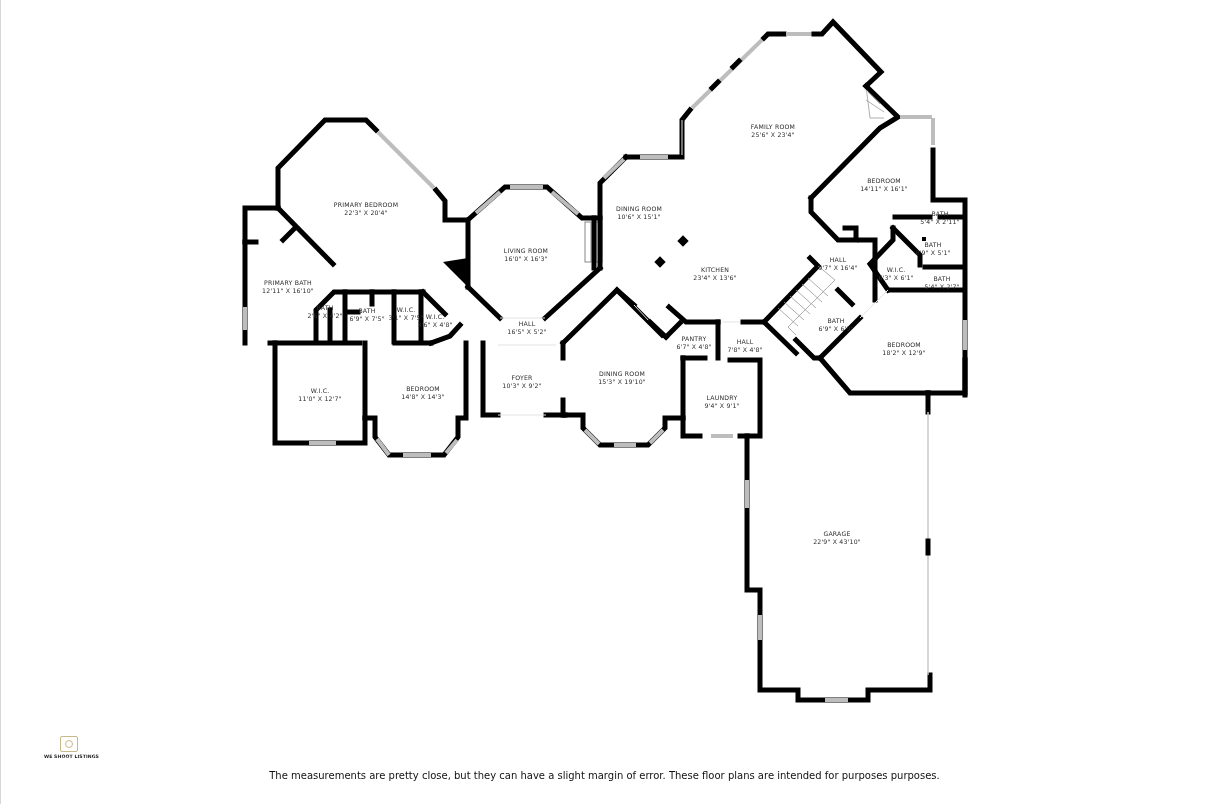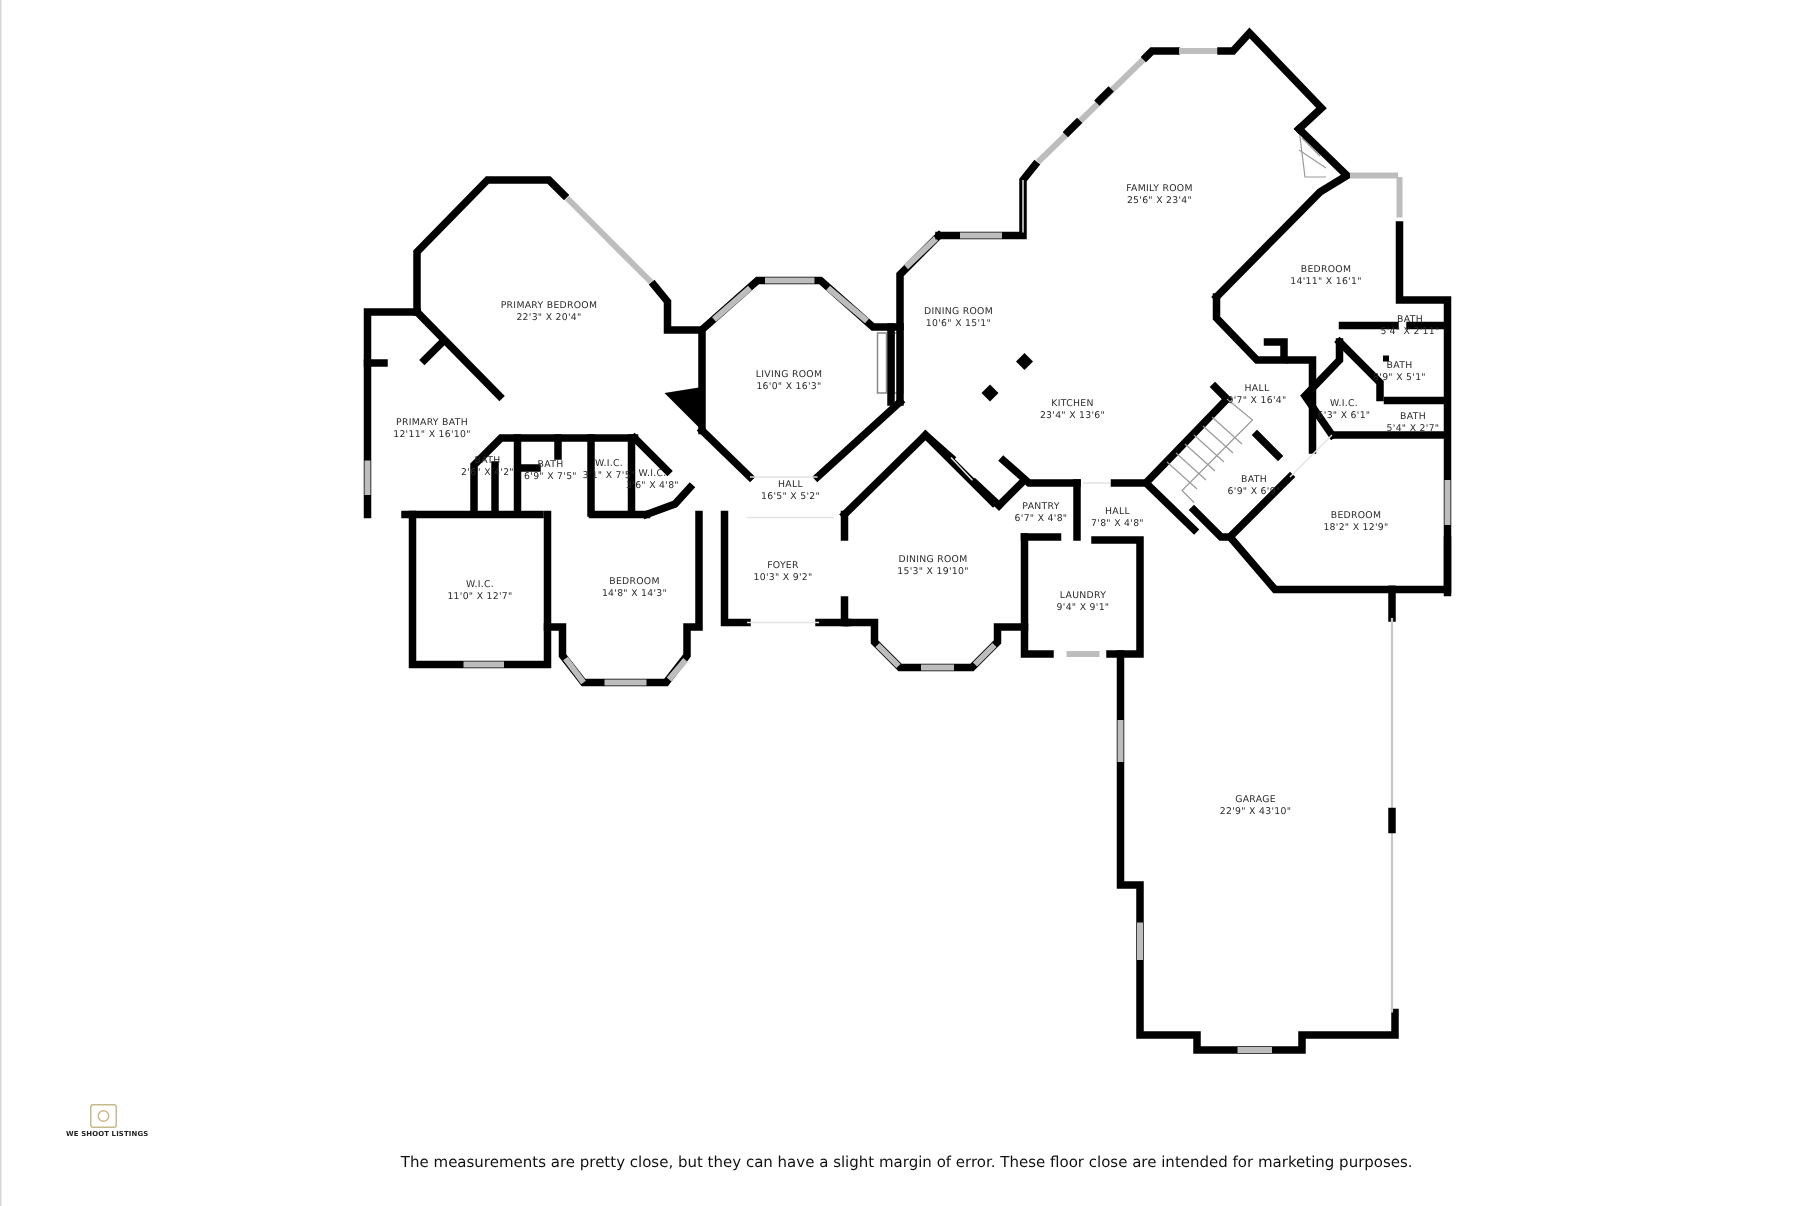--- a/index.html
+++ b/index.html
@@ -259,13 +259,13 @@
       <span class="nm">GARAGE</span>
       <span class="dm">22'9" X 43'10"</span>
     </div>
   </div>
 
 <div class="logo">
   <div class="logo-mark"></div>
   <div class="logo-text">WE SHOOT LISTINGS</div>
 </div>
 
-<div class="disclaimer">The measurements are pretty close, but they can have a slight margin of error. These floor close are intended for marketing purposes.</div>
+<div class="disclaimer">The measurements are pretty close, but they can have a slight margin of error. These floor plans are intended for purposes purposes.</div>
 
 </body></html>

